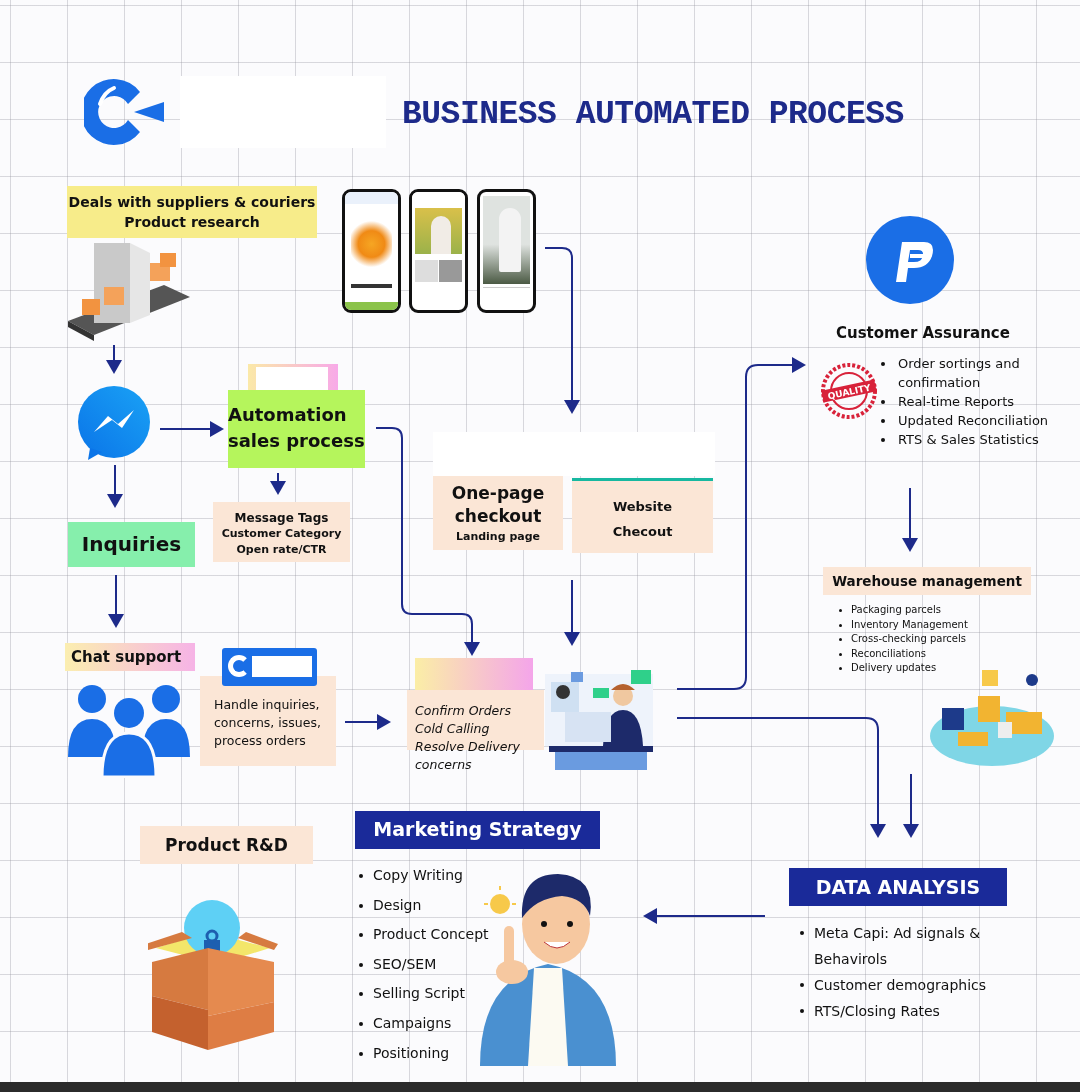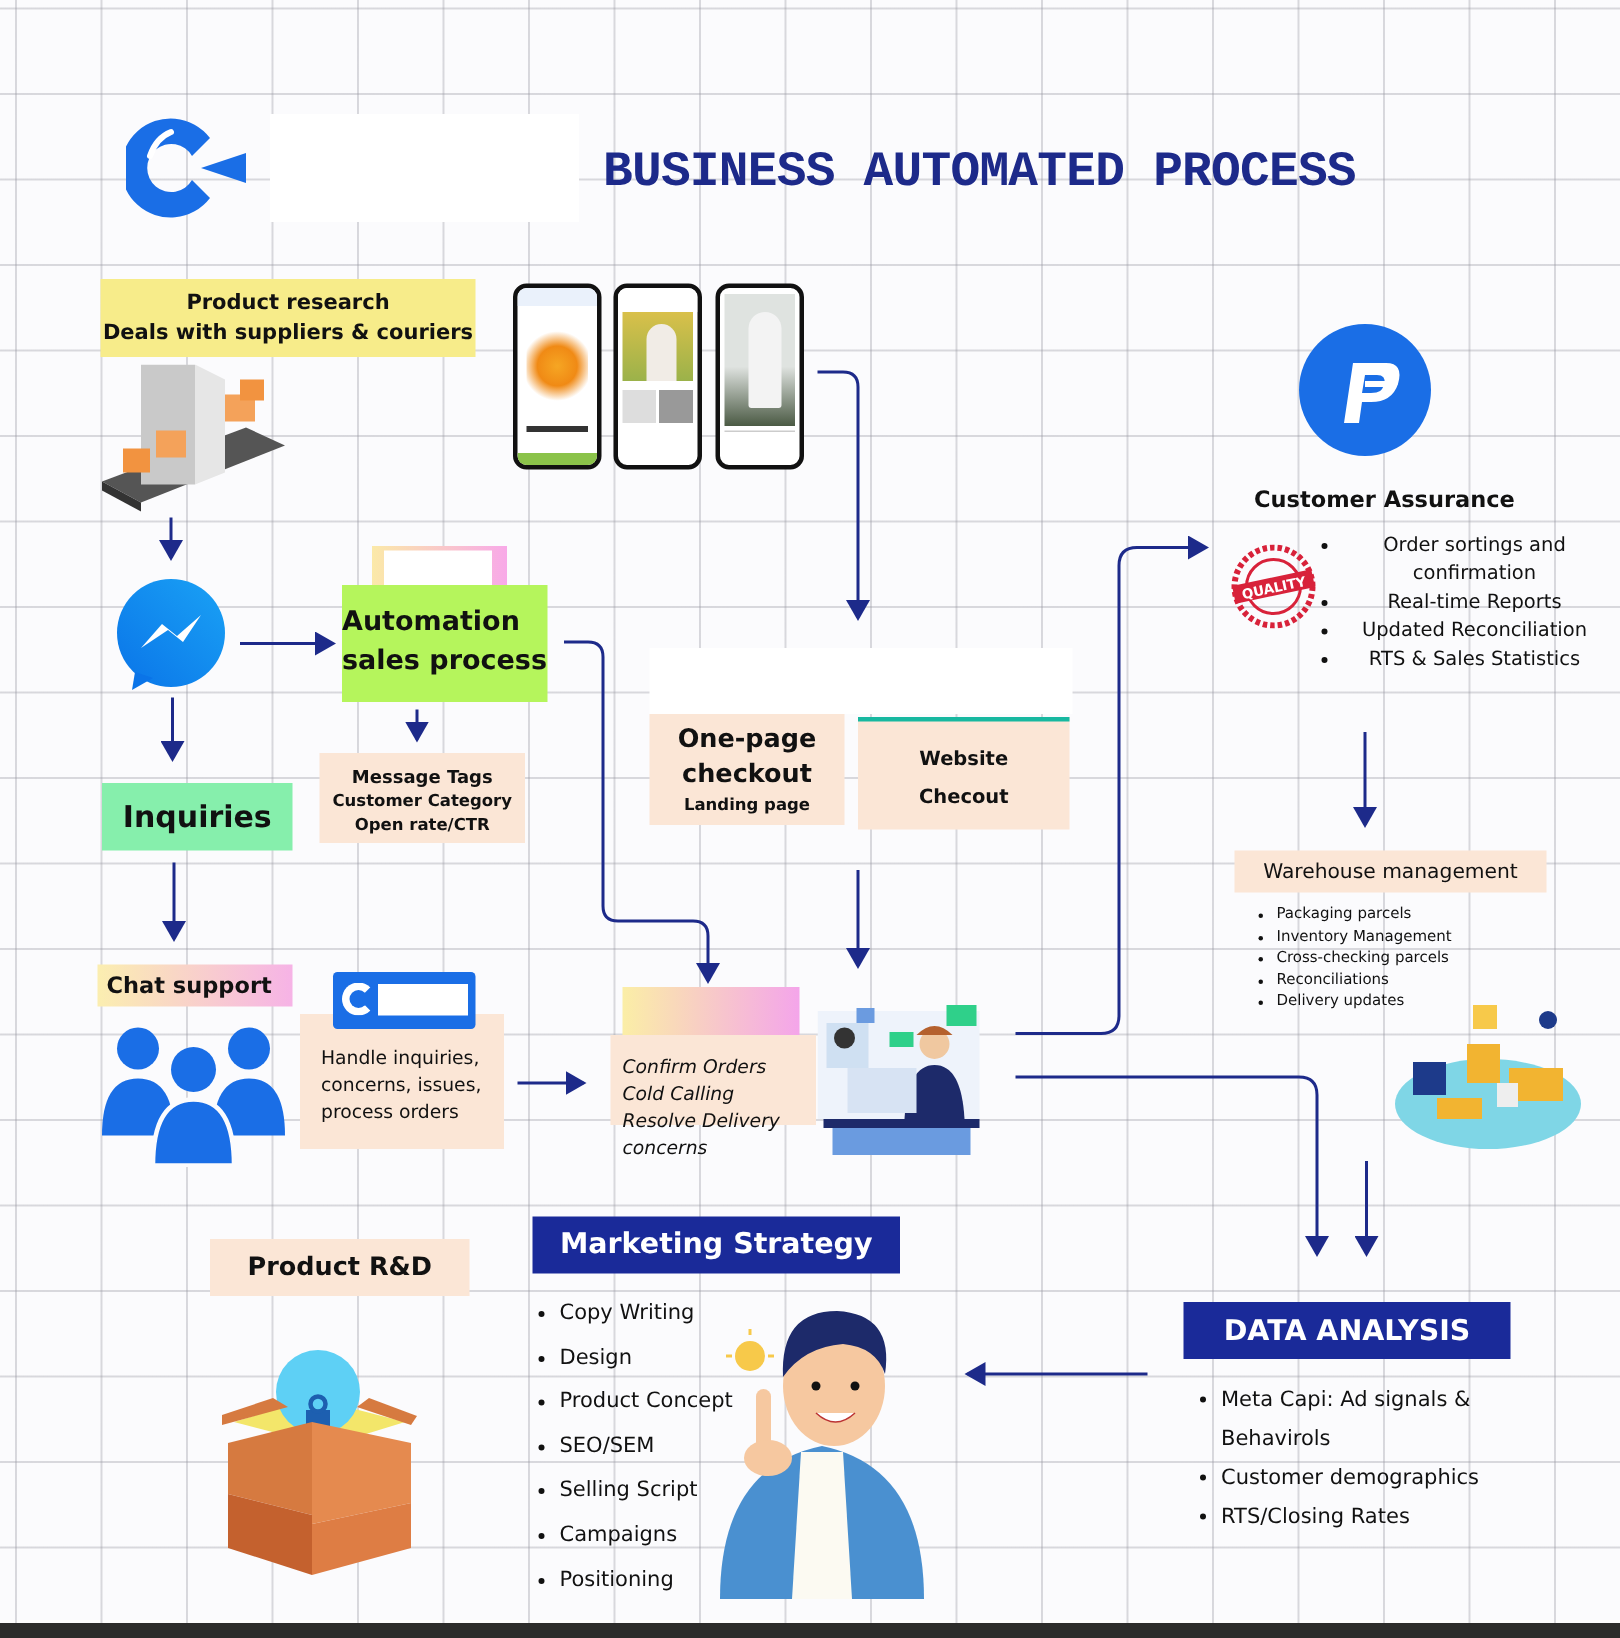--- a/index.html
+++ b/index.html
@@ -26,24 +26,24 @@
   .mini-badge .wb{position:absolute;left:30px;top:8px;width:60px;height:21px;background:#fff;}
   .mini-badge .c{position:absolute;left:6px;top:7px;width:22px;height:22px;border-radius:50%;border:5px solid #fff;box-sizing:border-box;border-right-color:transparent;}
   .onepage{left:433px;top:476px;width:130px;height:74px;text-align:center;font-weight:bold;padding-top:6px;box-sizing:border-box;}
   .onepage .l1{font-size:17px;line-height:23px;}
   .onepage .l2{font-size:11px;line-height:18px;}
   .website{left:572px;top:478px;width:141px;height:75px;text-align:center;font-size:13px;font-weight:bold;line-height:25px;padding-top:13px;box-sizing:border-box;border-top:3px solid #17b8a0;}
   .wide-white{left:433px;top:432px;width:282px;height:44px;background:#fff;}
   .confirm-tag{left:415px;top:658px;width:118px;height:40px;background:linear-gradient(90deg,#fbeea6,#f4a5ea);}
   .confirm-box{left:407px;top:690px;width:137px;height:60px;font-size:12.5px;line-height:18px;padding:12px 0 0 8px;box-sizing:border-box;font-style:italic;}
   .qa-title{left:836px;top:324px;font-size:15px;font-weight:bold;}
-  .qa-list{left:878px;top:354px;font-size:13px;line-height:19px;margin:0;padding:0;list-style:none;width:190px;text-align:center;}
+  .qa-list{left:878px;top:354px;font-size:13px;line-height:19px;margin:0;padding:0;list-style:none;width:190px;}
   .qa-list li{position:relative;padding-left:20px;}
   .qa-list li::before{content:"";position:absolute;left:3px;top:8px;width:4px;height:4px;border-radius:50%;background:#111;}
-  .wh-title{left:823px;top:567px;width:208px;height:28px;font-size:13.5px;font-weight:normal;line-height:28px;text-align:center;}
+  .wh-title{left:823px;top:567px;width:208px;height:28px;font-size:13.5px;font-weight:bold;line-height:28px;text-align:center;}
   .wh-list{left:836px;top:603px;font-size:10px;line-height:14.5px;margin:0;padding:0;list-style:none;}
   .wh-list li{position:relative;padding-left:15px;}
   .wh-list li::before{content:"";position:absolute;left:3px;top:6px;width:3px;height:3px;border-radius:50%;background:#111;}
   .rnd{left:140px;top:826px;width:173px;height:38px;font-size:17px;font-weight:bold;text-align:center;line-height:38px;}
   .mkt-title{left:355px;top:811px;width:245px;height:38px;background:#1a2a99;color:#fff;font-size:19px;font-weight:bold;line-height:36px;text-align:center;}
   .mkt-list{left:358px;top:861px;font-size:14px;line-height:29.6px;margin:0;padding:0;list-style:none;}
   .mkt-list li{position:relative;padding-left:15px;}
   .mkt-list li::before{content:"";position:absolute;left:1px;top:13px;width:4px;height:4px;border-radius:50%;background:#111;}
   .da-title{left:789px;top:868px;width:218px;height:38px;background:#1a2a99;color:#fff;font-size:19px;font-weight:bold;line-height:38px;text-align:center;}
   .da-list{left:798px;top:920px;font-size:14px;line-height:26px;margin:0;padding:0;list-style:none;width:220px;}
@@ -86,22 +86,22 @@
   <svg width="84" height="76" viewBox="0 0 84 76">
     <path d="M56 58 A33 33 0 1 1 56 18 L44 30 A16 16 0 1 0 44 46 Z" fill="#1a6ee6"></path>
     <path d="M50 38 L80 28 L80 48 Z" fill="#1a6ee6"></path>
     <path d="M16 30 Q20 18 30 14" stroke="#fff" stroke-width="4" fill="none" stroke-linecap="round"></path>
   </svg>
 </div>
 <div class="abs white-block" style="left:180px;top:76px;width:206px;height:72px;"></div>
 <div class="abs title">BUSINESS AUTOMATED PROCESS</div>
 
 <div class="abs yellow-box">
+  <div>Deals with suppliers &amp; couriers</div>
   <div>Product research</div>
-  <div>Deals with suppliers &amp; couriers</div>
 </div>
 <div class="abs" style="left:64px;top:243px;width:130px;height:102px;">
   <svg width="130" height="102" viewBox="0 0 130 102">
     <polygon points="4,78 100,42 126,54 30,92" fill="#555"></polygon>
     <polygon points="4,78 30,92 30,98 4,84" fill="#333"></polygon>
     <polygon points="30,0 66,0 66,80 30,80" fill="#c9c9c9"></polygon>
     <polygon points="66,0 86,10 86,72 66,80" fill="#e6e6e6"></polygon>
     <rect x="18" y="56" width="18" height="16" fill="#f29340"></rect>
     <rect x="40" y="44" width="20" height="18" fill="#f4a25a"></rect>
     <rect x="86" y="20" width="20" height="18" fill="#f4a25a"></rect>

